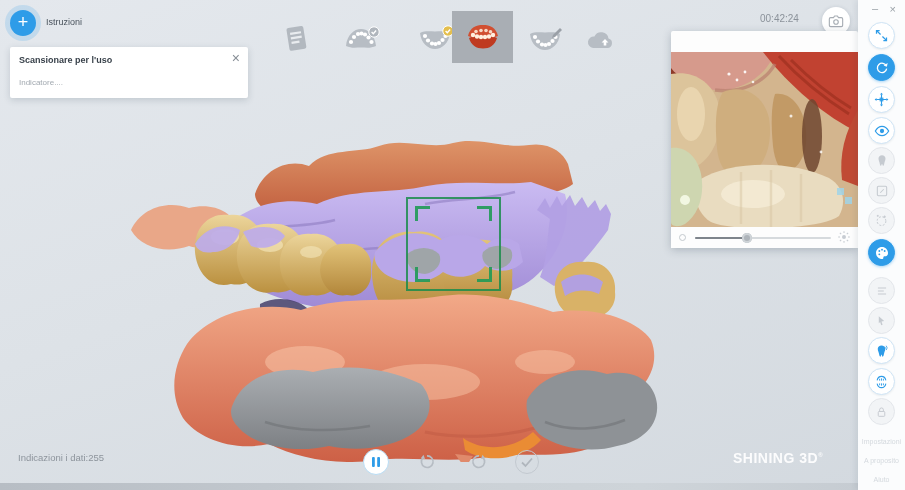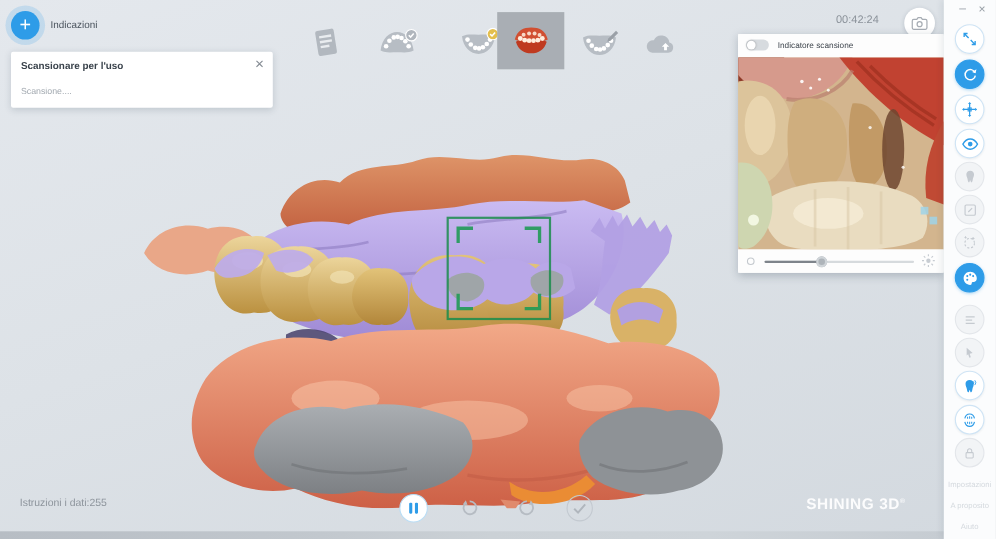--- a/index.html
+++ b/index.html
@@ -79,26 +79,26 @@
   .tool.active{background:#2e9ce8;border:1px solid #2e9ce8;color:#fff;box-shadow:0 1px 3px rgba(46,156,232,.4);}
   .tool.disabled{background:#f2f4f6;border:1px solid #e3e6ea;color:#c5cad0;}
   .side-link{position:absolute;left:0;width:47px;text-align:center;font-size:7px;color:#d4d9de;cursor:pointer;}
 </style>
 </head>
 <body>
 
 <div id="stage">
 
   <div class="plus-btn"><span>+</span></div>
-  <div class="indicazioni">Indicazioni</div>
+  <div class="indicazioni">Istruzioni</div>
 
   <div class="instructions">
     <div class="title">Scansionare per l'uso</div>
     <div class="close">×</div>
-    <div class="body">Scansione....</div>
+    <div class="body">Indicatore....</div>
   </div>
 
   <div class="tb-item" style="left:283px;top:24px;">
     <svg width="27" height="30" viewBox="0 0 27 30">
       <g transform="rotate(-9 13 15)">
         <rect x="5" y="3" width="17" height="23" rx="2" fill="#b2b8bf"></rect>
         <rect x="8" y="8" width="11" height="2.2" fill="#e9ecef"></rect>
         <rect x="8" y="12.5" width="11" height="2.2" fill="#e9ecef"></rect>
         <rect x="8" y="17" width="8" height="2.2" fill="#e9ecef"></rect>
       </g>
@@ -261,26 +261,20 @@
   </svg>
 
   <div class="scanbox">
     <i class="tl"></i>
     <i class="tr"></i>
     <i class="bl"></i>
     <i class="br"></i>
   </div>
 
   <div class="campanel">
-    <div class="topbar">
-      <div class="toggle">
-          <div class="knob"></div>
-        </div>
-      <div class="toggle-label">Indicatore scansione</div>
-    </div>
     <div class="camview">
       <svg width="187" height="175" viewBox="0 0 187 175">
         <rect width="187" height="175" fill="#d3b58e"></rect>
         <path d="M0,0 h42 c-5,15 -20,26 -42,23 Z" fill="#8e3a28"></path>
         <path d="M0,0 H104 C96,24 70,40 44,38 C22,36 6,24 0,16 Z" fill="#d69a8c"></path>
         <path d="M92,0 H187 V80 C156,66 118,34 92,0 Z" fill="#c14231"></path>
         <path d="M120,8 C140,28 160,44 180,56 M108,4 C130,28 156,48 178,62" stroke="#8f2718" stroke-width="3" fill="none" opacity=".5"></path>
         <path d="M44,38 C70,42 94,30 104,12" stroke="#b97f6f" stroke-width="3.5" fill="none" opacity=".7"></path>
         <path d="M0,22 C20,18 42,28 48,54 C52,78 44,104 26,114 C12,120 2,116 0,110 Z" fill="#dcc49b"></path>
         <ellipse cx="20" cy="62" rx="14" ry="27" fill="#ecd9b4" opacity=".8"></ellipse>
@@ -313,21 +307,21 @@
         <svg width="14" height="14" viewBox="0 0 24 24">
           <circle cx="12" cy="12" r="3.4" fill="#c7ccd2"></circle>
           <g stroke="#c7ccd2" stroke-width="1.8">
             <path d="M12 2v3.2M12 18.8V22M2 12h3.2M18.8 12H22M4.9 4.9l2.3 2.3M16.8 16.8l2.3 2.3M19.1 4.9l-2.3 2.3M7.2 16.8l-2.3 2.3"></path>
           </g>
         </svg>
       </div>
     </div>
   </div>
 
-  <div class="status">Istruzioni i dati:255</div>
+  <div class="status">Indicazioni i dati:255</div>
 
   <div class="ctl pause">
     <svg width="10" height="12" viewBox="0 0 10 12">
       <rect x="1" y="1" width="2.8" height="10" rx="1" fill="#2e9ce8"></rect>
       <rect x="6.2" y="1" width="2.8" height="10" rx="1" fill="#2e9ce8"></rect>
     </svg>
   </div>
   <div class="ctl ghost" style="left:415px;top:450px;">
     <svg width="20" height="20" viewBox="0 0 24 24">
       <path d="M7.2,6.8 A7,7 0 1 0 12,4.6" fill="none" stroke="#b6bcc3" stroke-width="2"></path>

